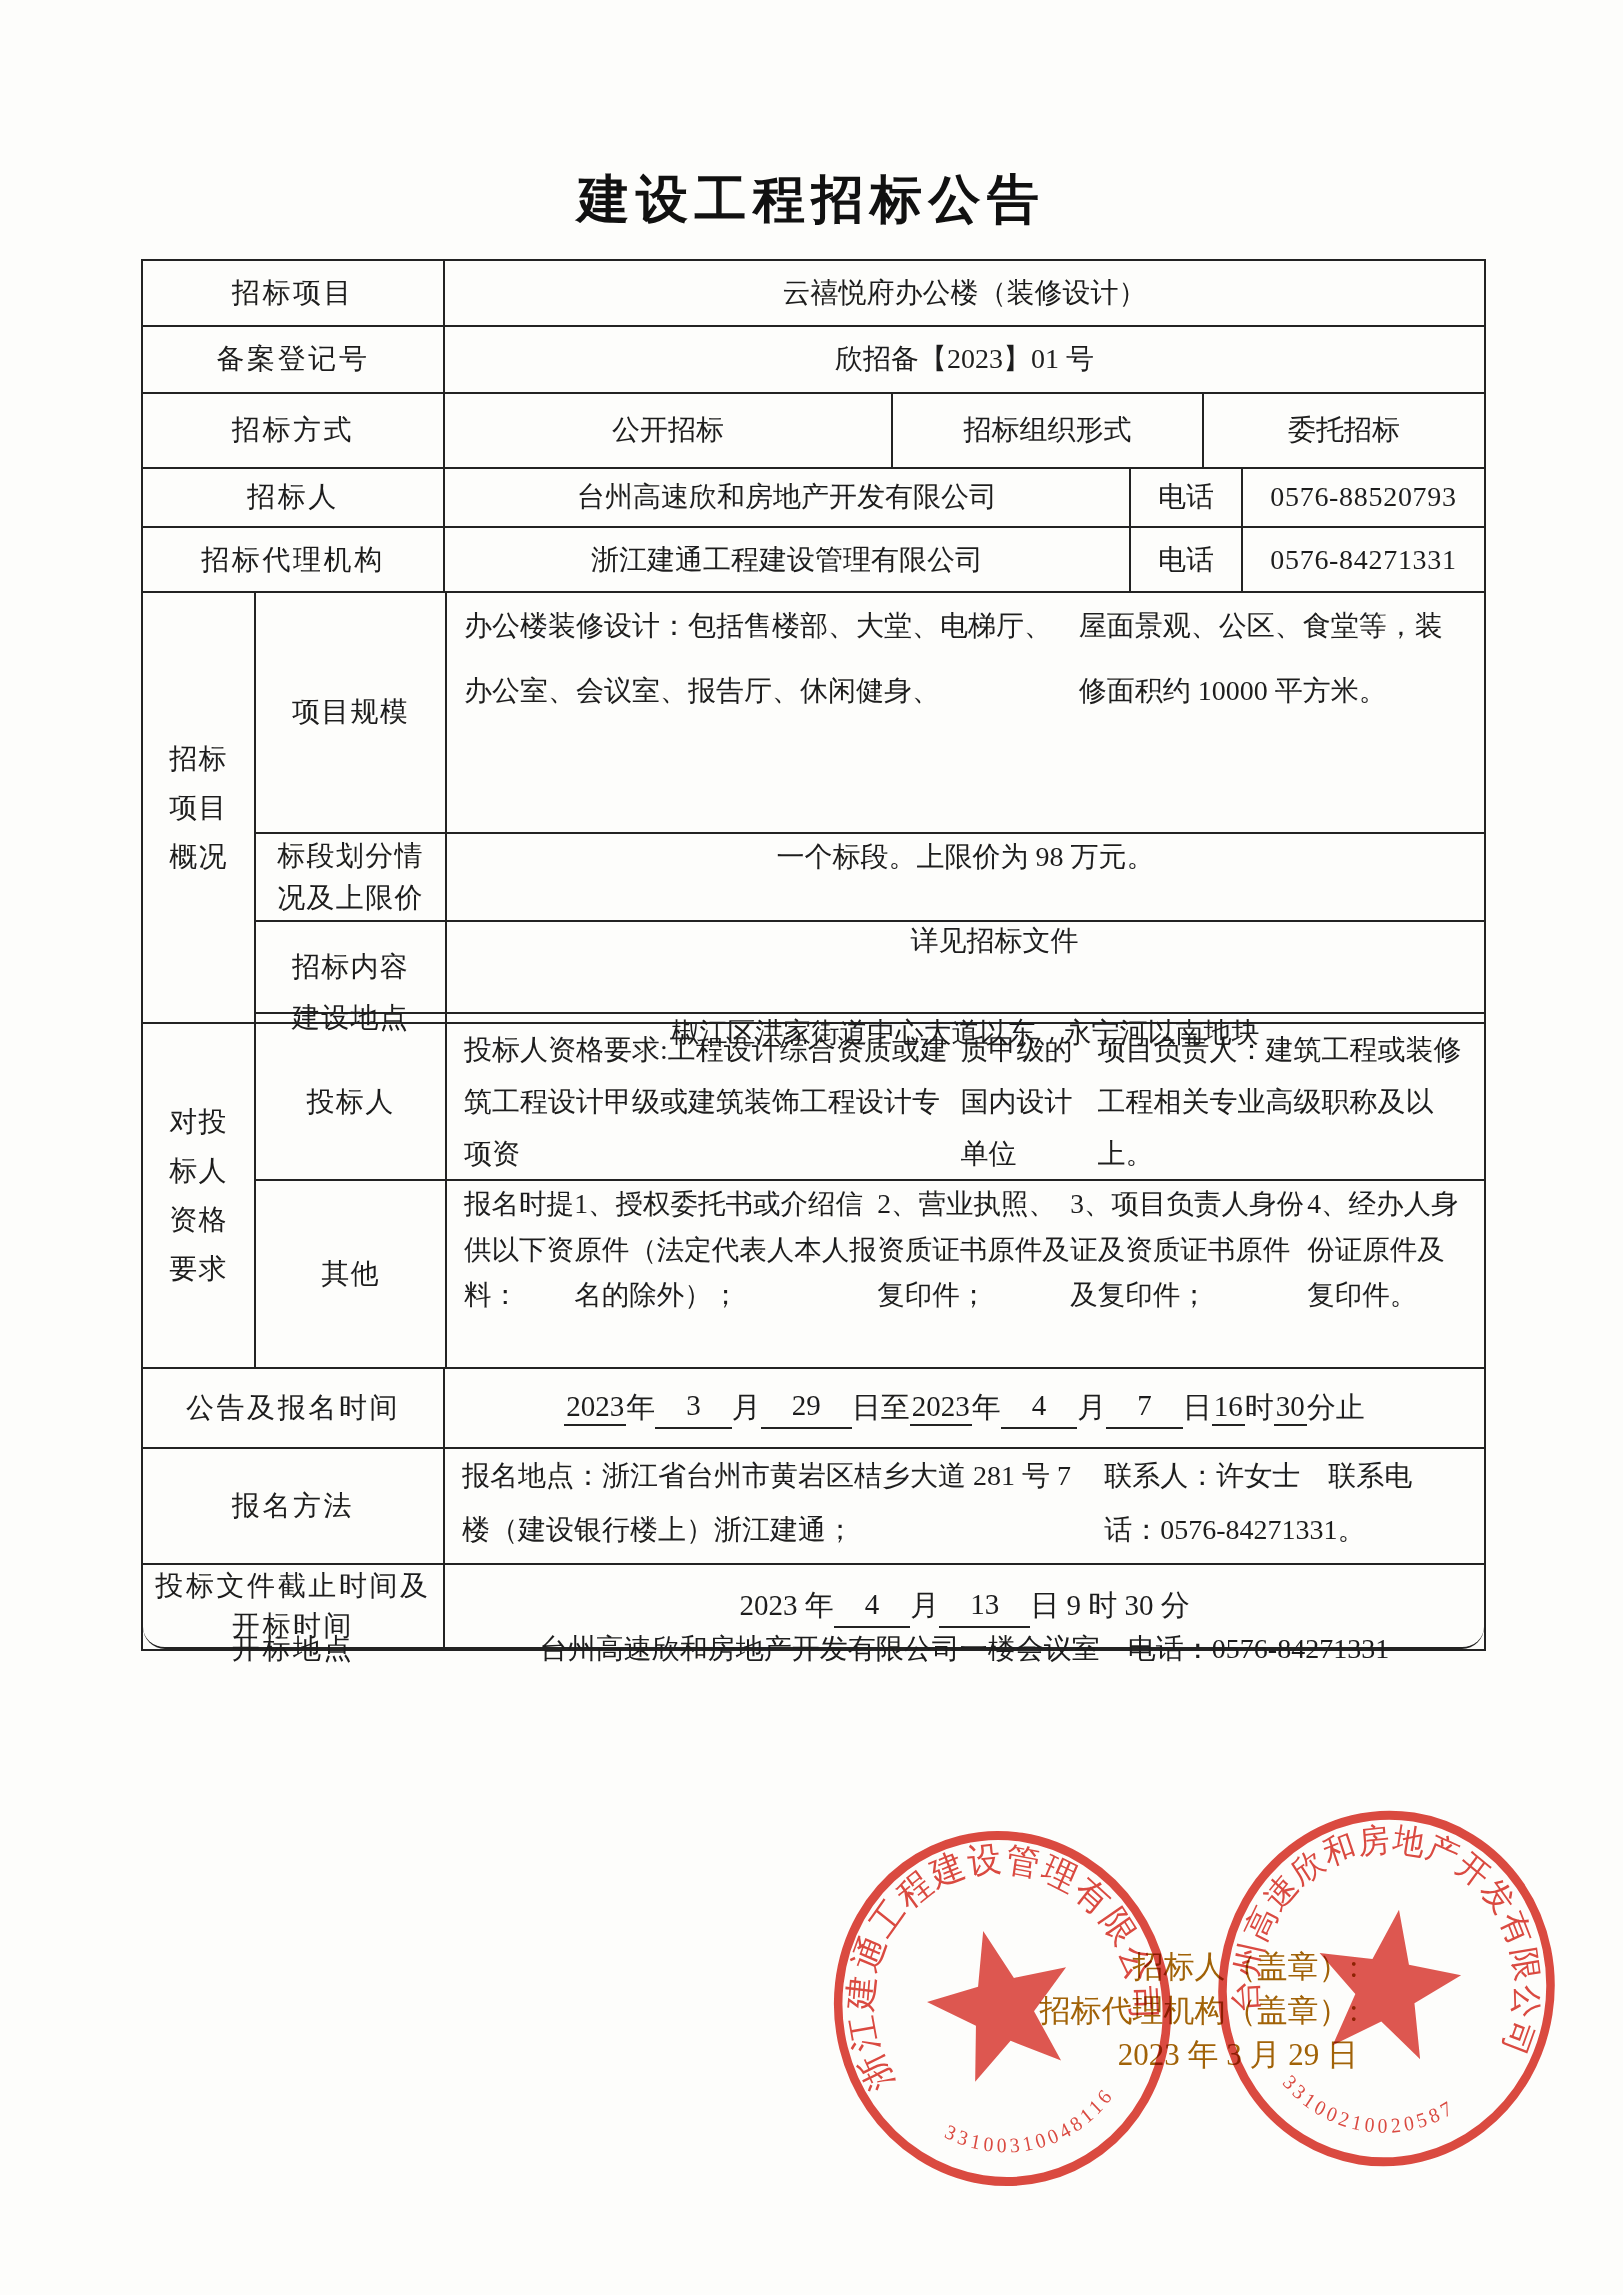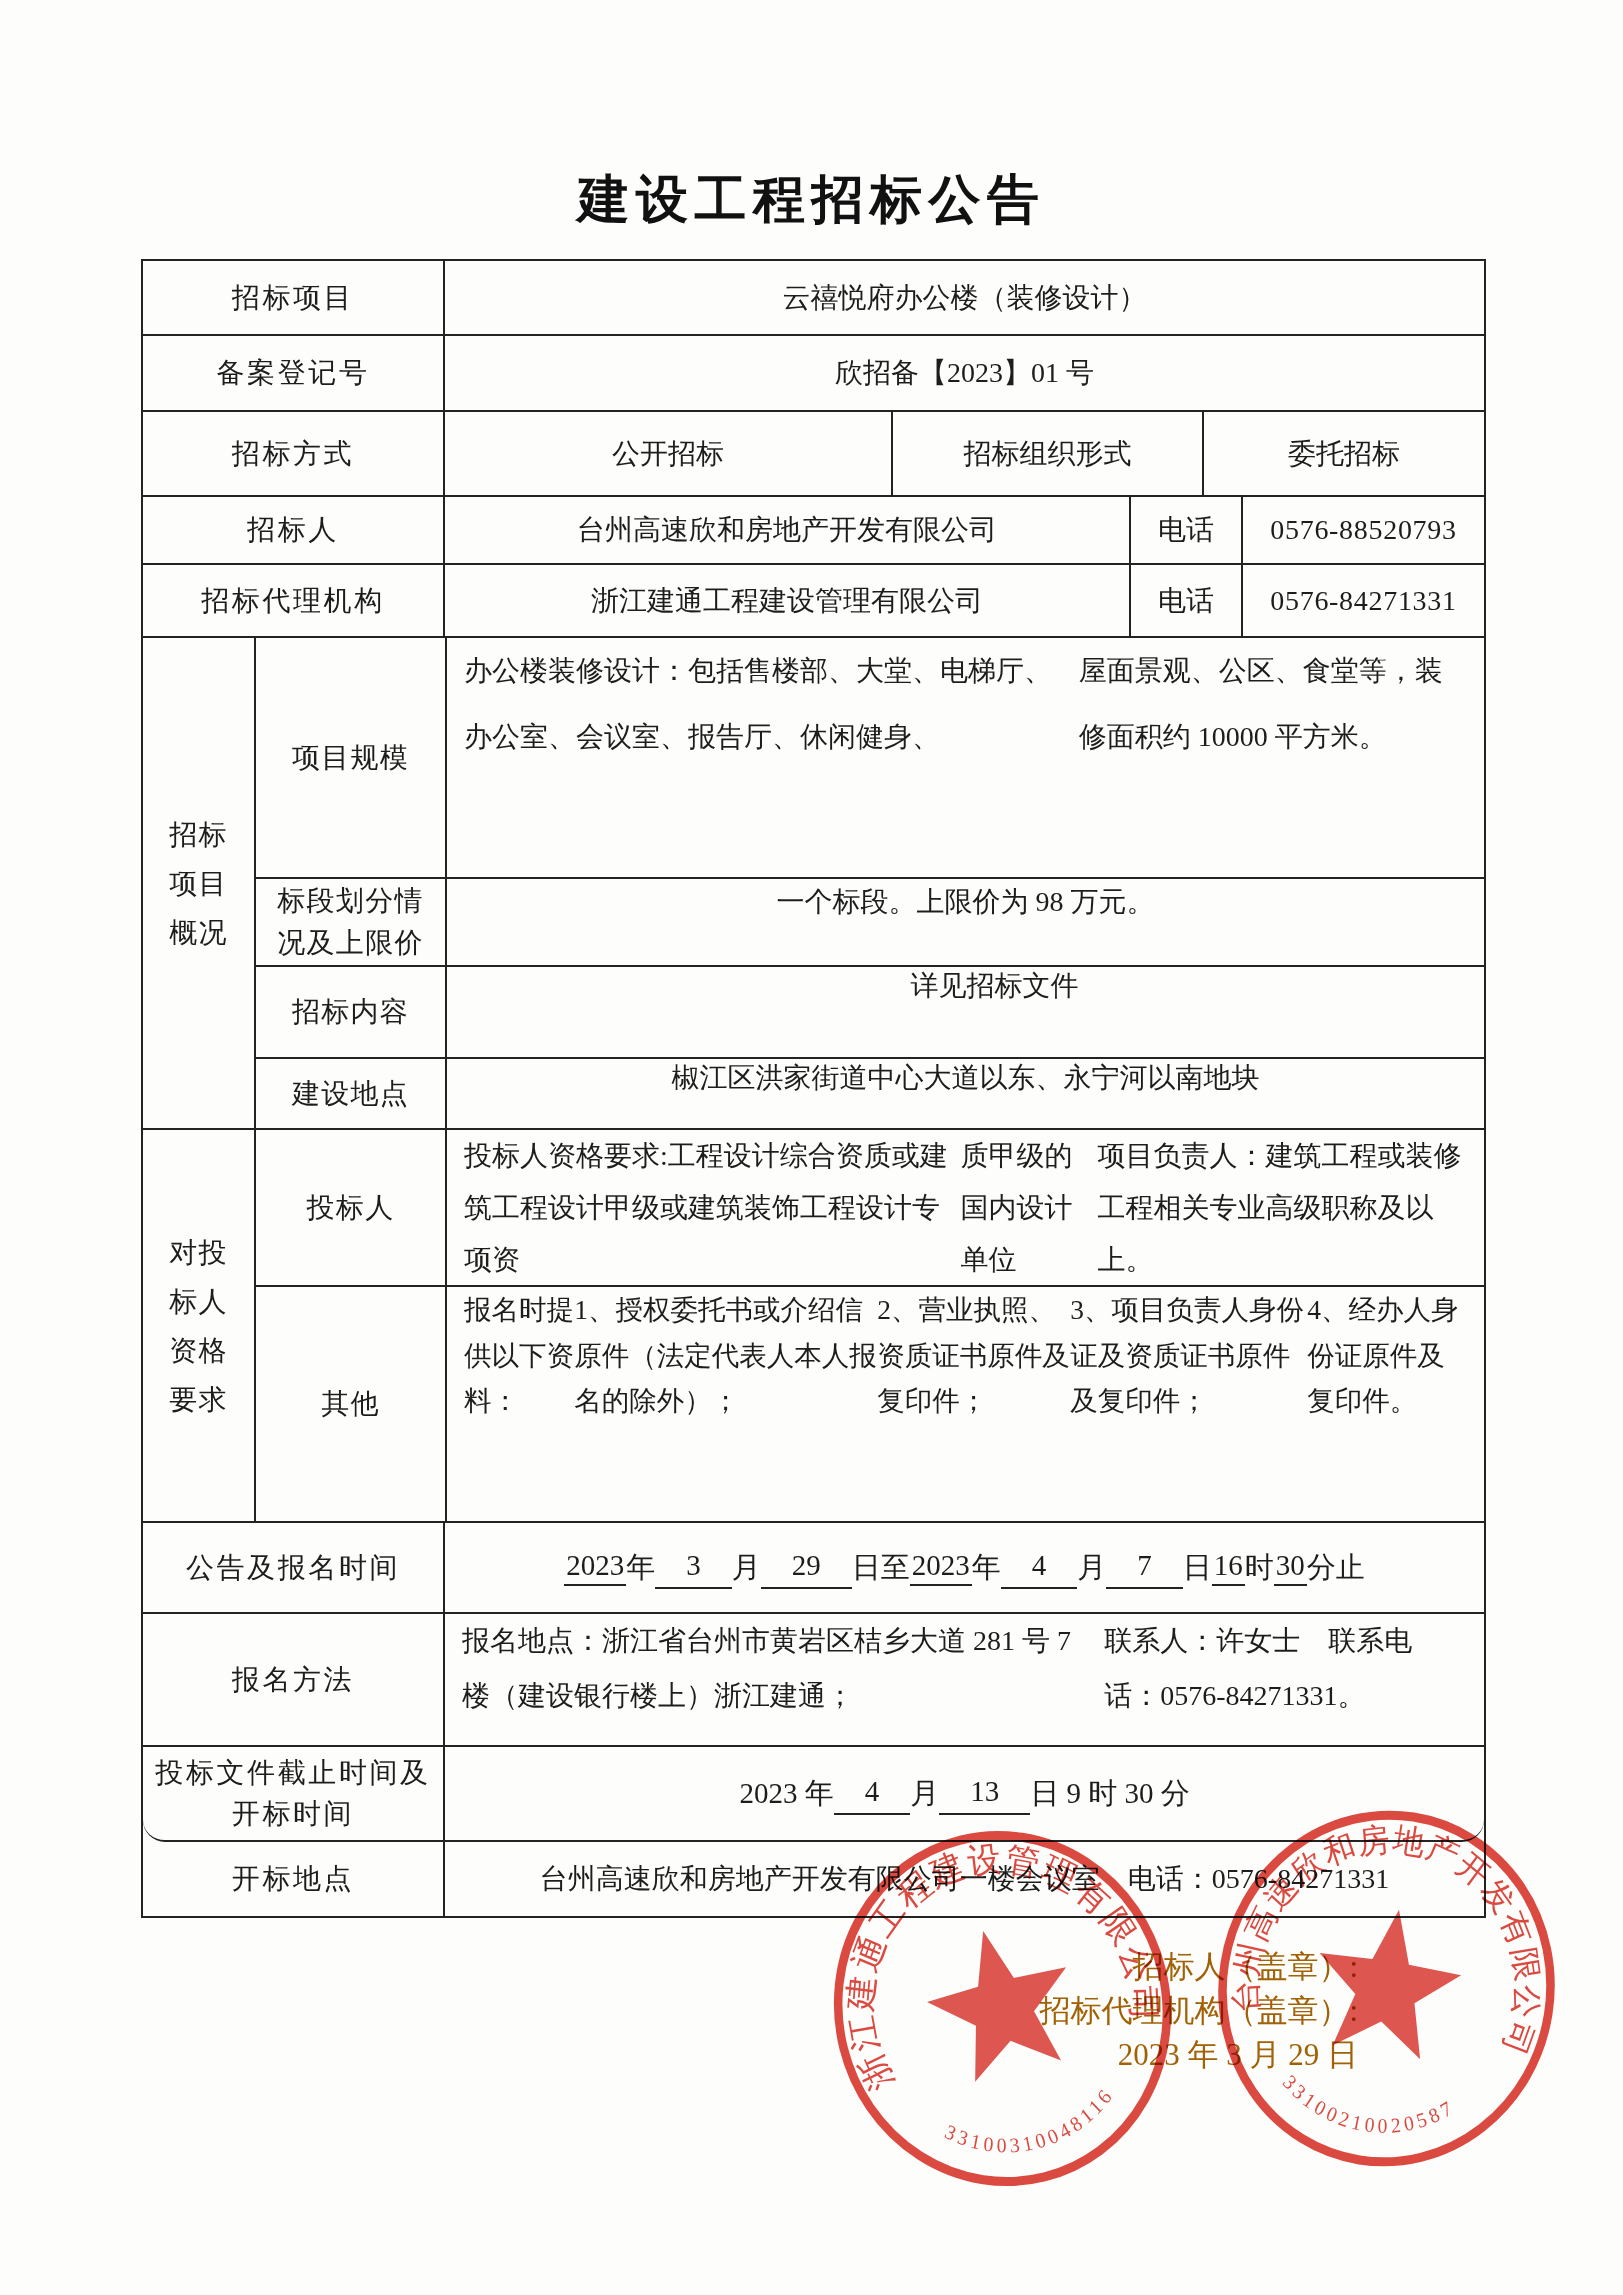--- a/index.html
+++ b/index.html
@@ -6,21 +6,21 @@
   .page{
     position:relative;width:1623px;height:2295px;background:#fdfdfb;
     font-family:"Liberation Serif","DejaVu Serif",serif;color:#1d1d1d;overflow:hidden;
   }
   .title{
     position:absolute;top:165px;left:0;width:100%;text-align:center;
     font-size:52px;font-weight:bold;letter-spacing:6.5px;color:#111;
   }
   
   .tbl{
-    position:absolute;left:141px;top:259px;width:1345px;height:1659px;
+    position:absolute;left:141px;top:259px;width:1345px;height:1392px;
     border:2.6px solid #232323;box-sizing:border-box;display:flex;flex-direction:column;
     font-size:28px;
   }
   .trow{display:flex;border-bottom:2.6px solid #232323;box-sizing:border-box;min-height:0;}
   .trow.last{border-bottom:none;}
   .cell{box-sizing:border-box;display:flex;align-items:center;min-width:0;}
   .lab{width:302px;border-right:2.6px solid #232323;justify-content:center;text-align:center;
        letter-spacing:2.6px;padding:0 9.2px;}
   .val{flex:1;justify-content:center;text-align:center;}
   .vlab{width:111px;border-right:2.6px solid #232323;display:flex;align-items:center;

